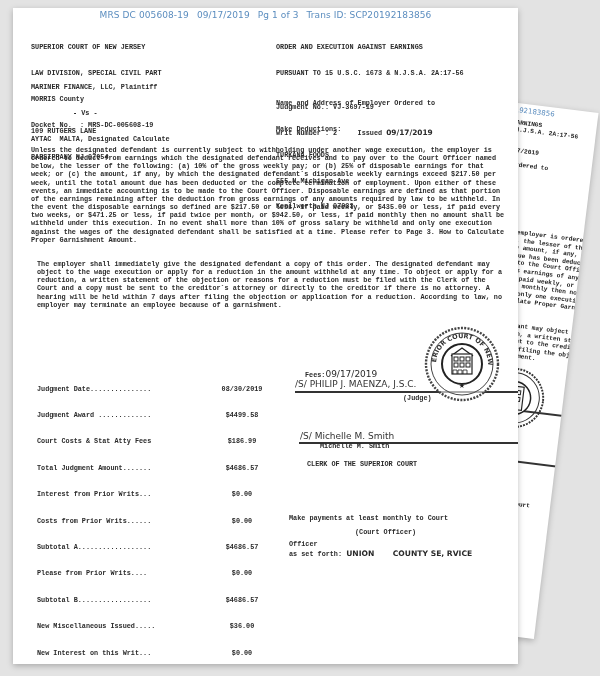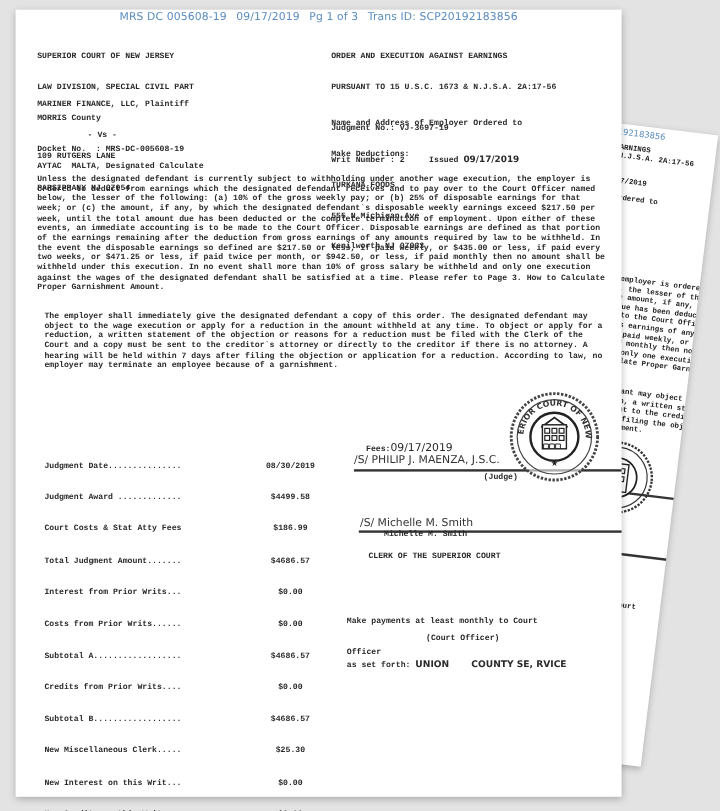--- a/index.html
+++ b/index.html
@@ -126,23 +126,23 @@
   <div class="para" style="left:24px;top:252px;width:470px;">The employer shall immediately give the designated defendant a copy of this order.  The designated defendant may object to the wage execution or apply for a reduction in the amount withheld at any time. To object or apply for a reduction, a written statement of the objection or reasons for a reduction must be filed with the Clerk of the Court and a copy must be sent to the creditor`s attorney or directly to the creditor if there is no attorney. A hearing will be held within 7 days after filing the objection or application for a reduction. According to law, no employer may terminate an employee because of a garnishment.</div>
 
   <div class="txt" style="left:24px;top:359px;line-height:8.8px;">
     <div class="row"><span class="lbl">Judgment Date...............</span><span class="val">08/30/2019</span></div>
     <div class="row"><span class="lbl">Judgment Award .............</span><span class="val">$4499.58</span></div>
     <div class="row"><span class="lbl">Court Costs &amp; Stat Atty Fees</span><span class="val">$186.99</span></div>
     <div class="row"><span class="lbl">Total Judgment Amount.......</span><span class="val">$4686.57</span></div>
     <div class="row"><span class="lbl">Interest from Prior Writs...</span><span class="val">$0.00</span></div>
     <div class="row"><span class="lbl">Costs from Prior Writs......</span><span class="val">$0.00</span></div>
     <div class="row"><span class="lbl">Subtotal A..................</span><span class="val">$4686.57</span></div>
-    <div class="row"><span class="lbl">Credits from Prior Writs....</span><span class="val">$0.00</span></div>
+    <div class="row"><span class="lbl">Please from Prior Writs....</span><span class="val">$0.00</span></div>
     <div class="row"><span class="lbl">Subtotal B..................</span><span class="val">$4686.57</span></div>
-    <div class="row"><span class="lbl">New Miscellaneous Clerk.....</span><span class="val">$25.30</span></div>
+    <div class="row"><span class="lbl">New Miscellaneous Issued.....</span><span class="val">$36.00</span></div>
     <div class="row"><span class="lbl">New Interest on this Writ...</span><span class="val">$0.00</span></div>
     <div class="row"><span class="lbl">New Credits on this Writ....</span><span class="val">$0.00</span></div>
     
     
     
     
   </div>
 
   <div class="txt" style="left:292px;top:362px;"><span>Fees:</span><span class="sans" style="font-weight:normal;font-size:9px;">09/17/2019</span></div>
   <div class="sig" style="left:282px;top:371px;">/S/ PHILIP J. MAENZA, J.S.C.</div>

